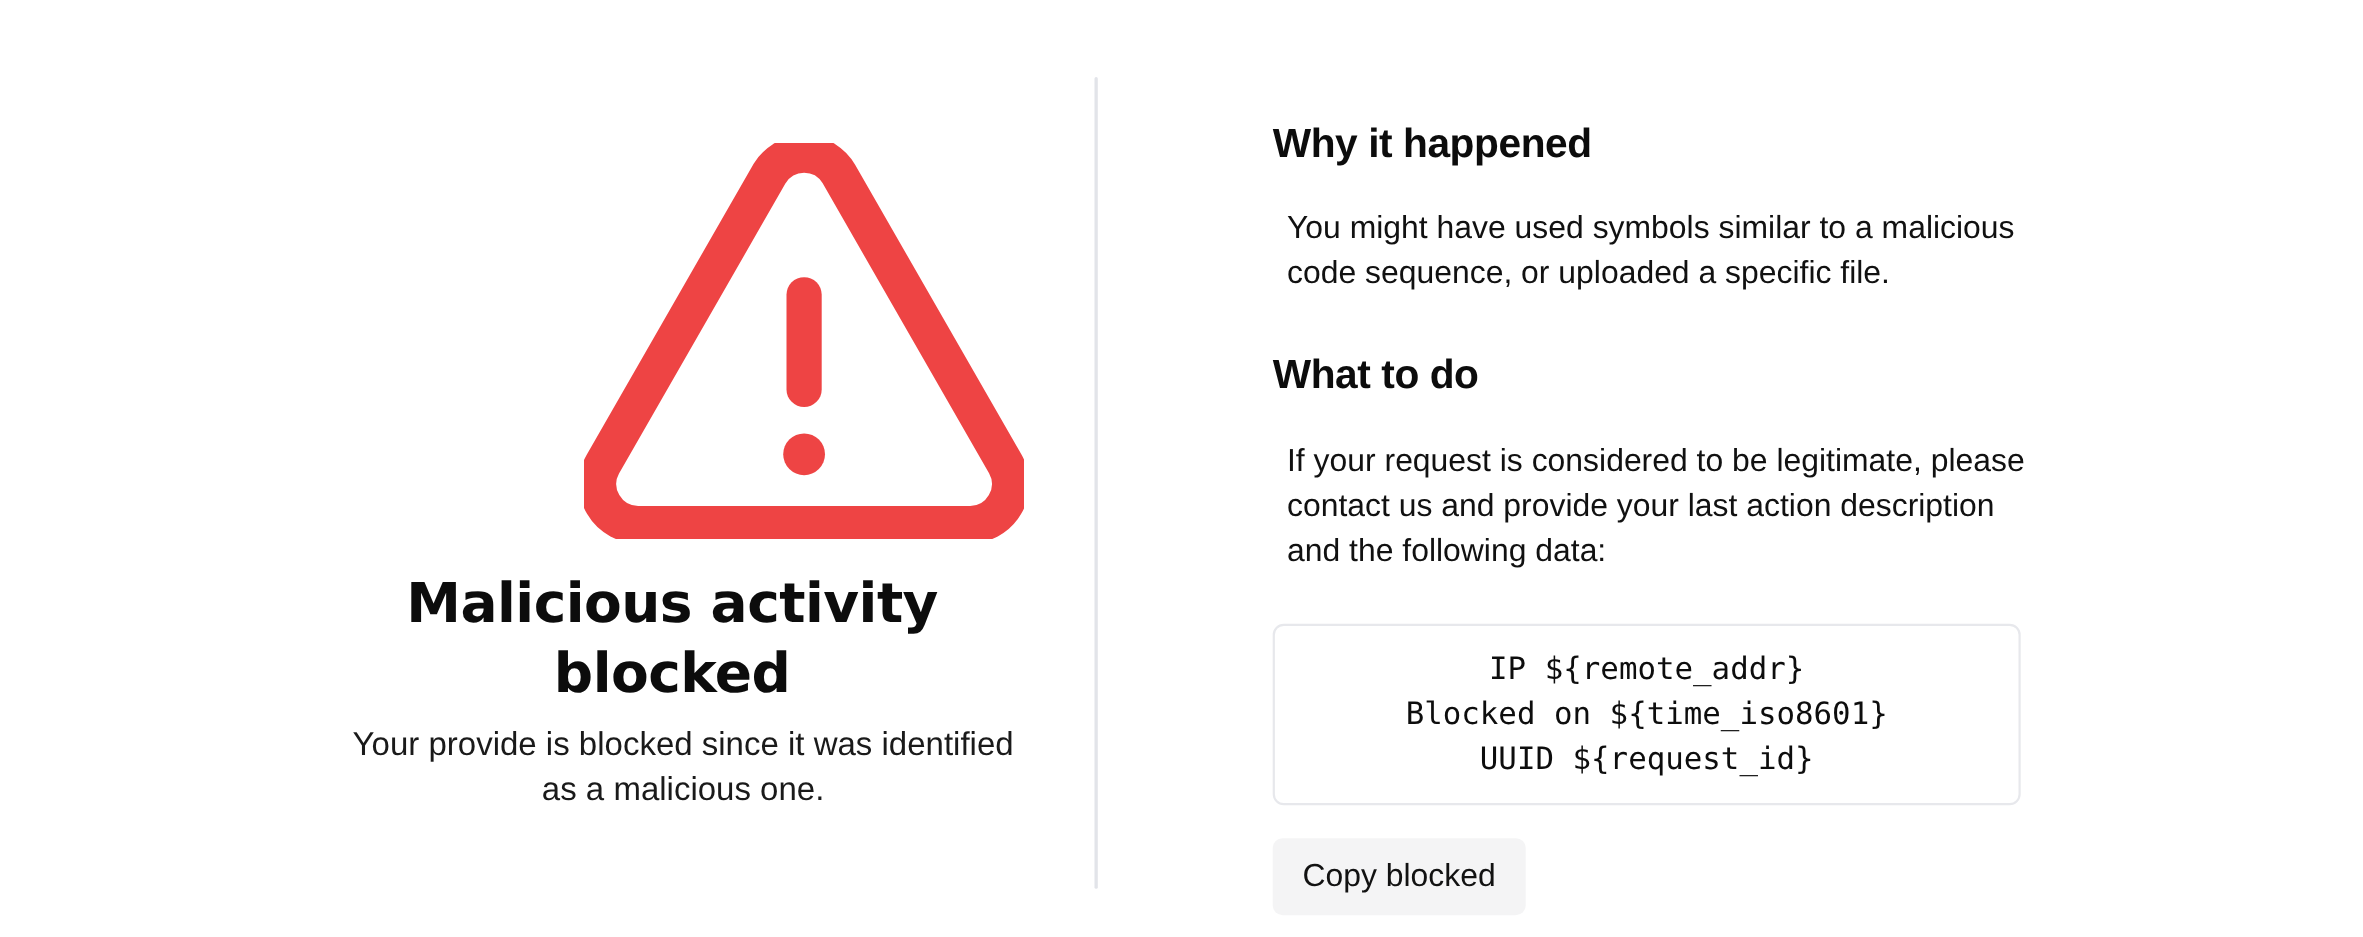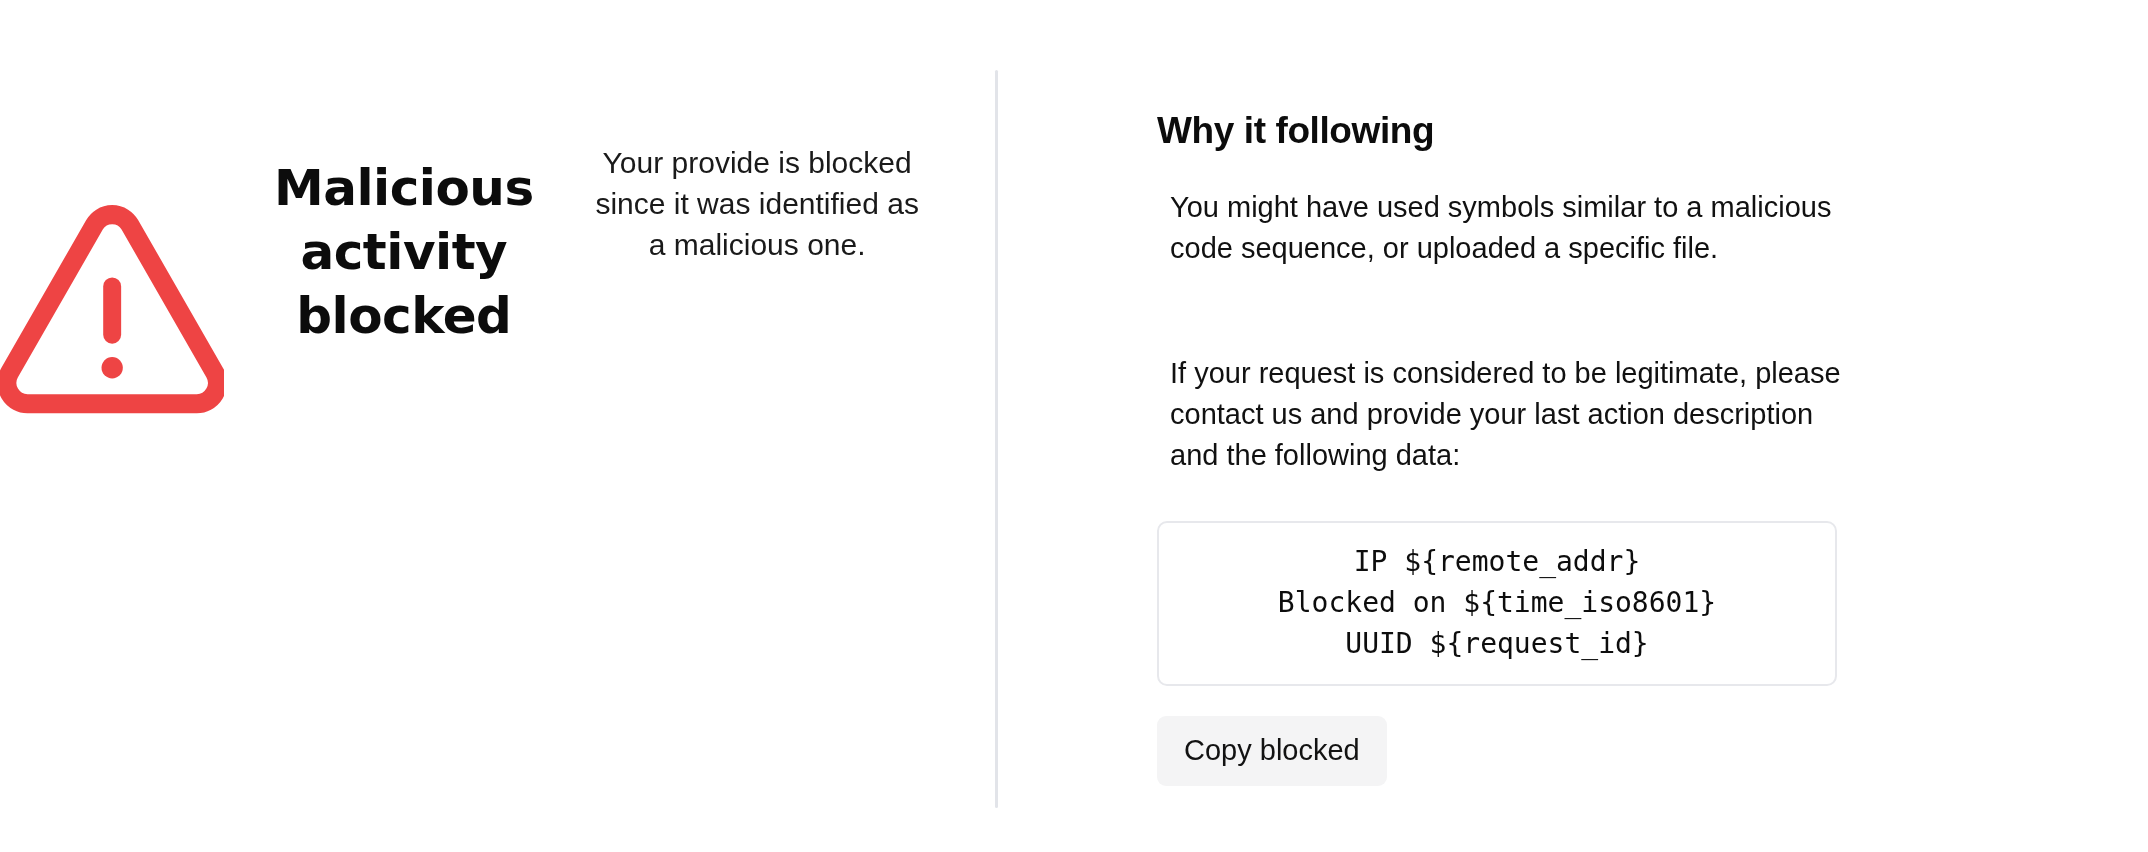--- a/index.html
+++ b/index.html
@@ -36,22 +36,22 @@
   }
 
   
   .left-col {
     position: absolute;
     left: 0px;
     top: 0px;
     width: 931px;
     height: 852px;
     display: flex;
-    flex-direction: row;
-    align-items: flex-start;
+    flex-direction: column;
+    align-items: flex-end;
     justify-content: flex-start;
     padding-top: 130px;
   }
 
   .warn-icon {
     display: block;
     width: 400px;
     height: 360px;
   }
 
@@ -170,26 +170,27 @@
       <span>blocked</span>
     </h1>
 
     <p class="left-sub">Your provide is blocked since it was identified as a malicious one.</p>
   </div>
 
   <div class="divider"></div>
 
   <div class="right-col">
 
-    <h2 class="sec-head">Why it following</h2>
+    <h2 class="sec-head">Why it happened</h2>
     <div class="gap-a"></div>
     <p class="sec-body">You might have used symbols similar to a malicious code sequence, or uploaded a specific file.</p>
 
     <div class="gap-b"></div>
 
+    <h2 class="sec-head">What to do</h2>
     <div class="gap-c"></div>
     <p class="sec-body">If your request is considered to be legitimate, please contact us and provide your last action description and the following data:</p>
 
     <div class="gap-d"></div>
 
     <div class="code-box">
       <div class="code-line">IP ${remote_addr}</div>
       <div class="code-line">Blocked on ${time_iso8601}</div>
       <div class="code-line">UUID ${request_id}</div>
     </div>

